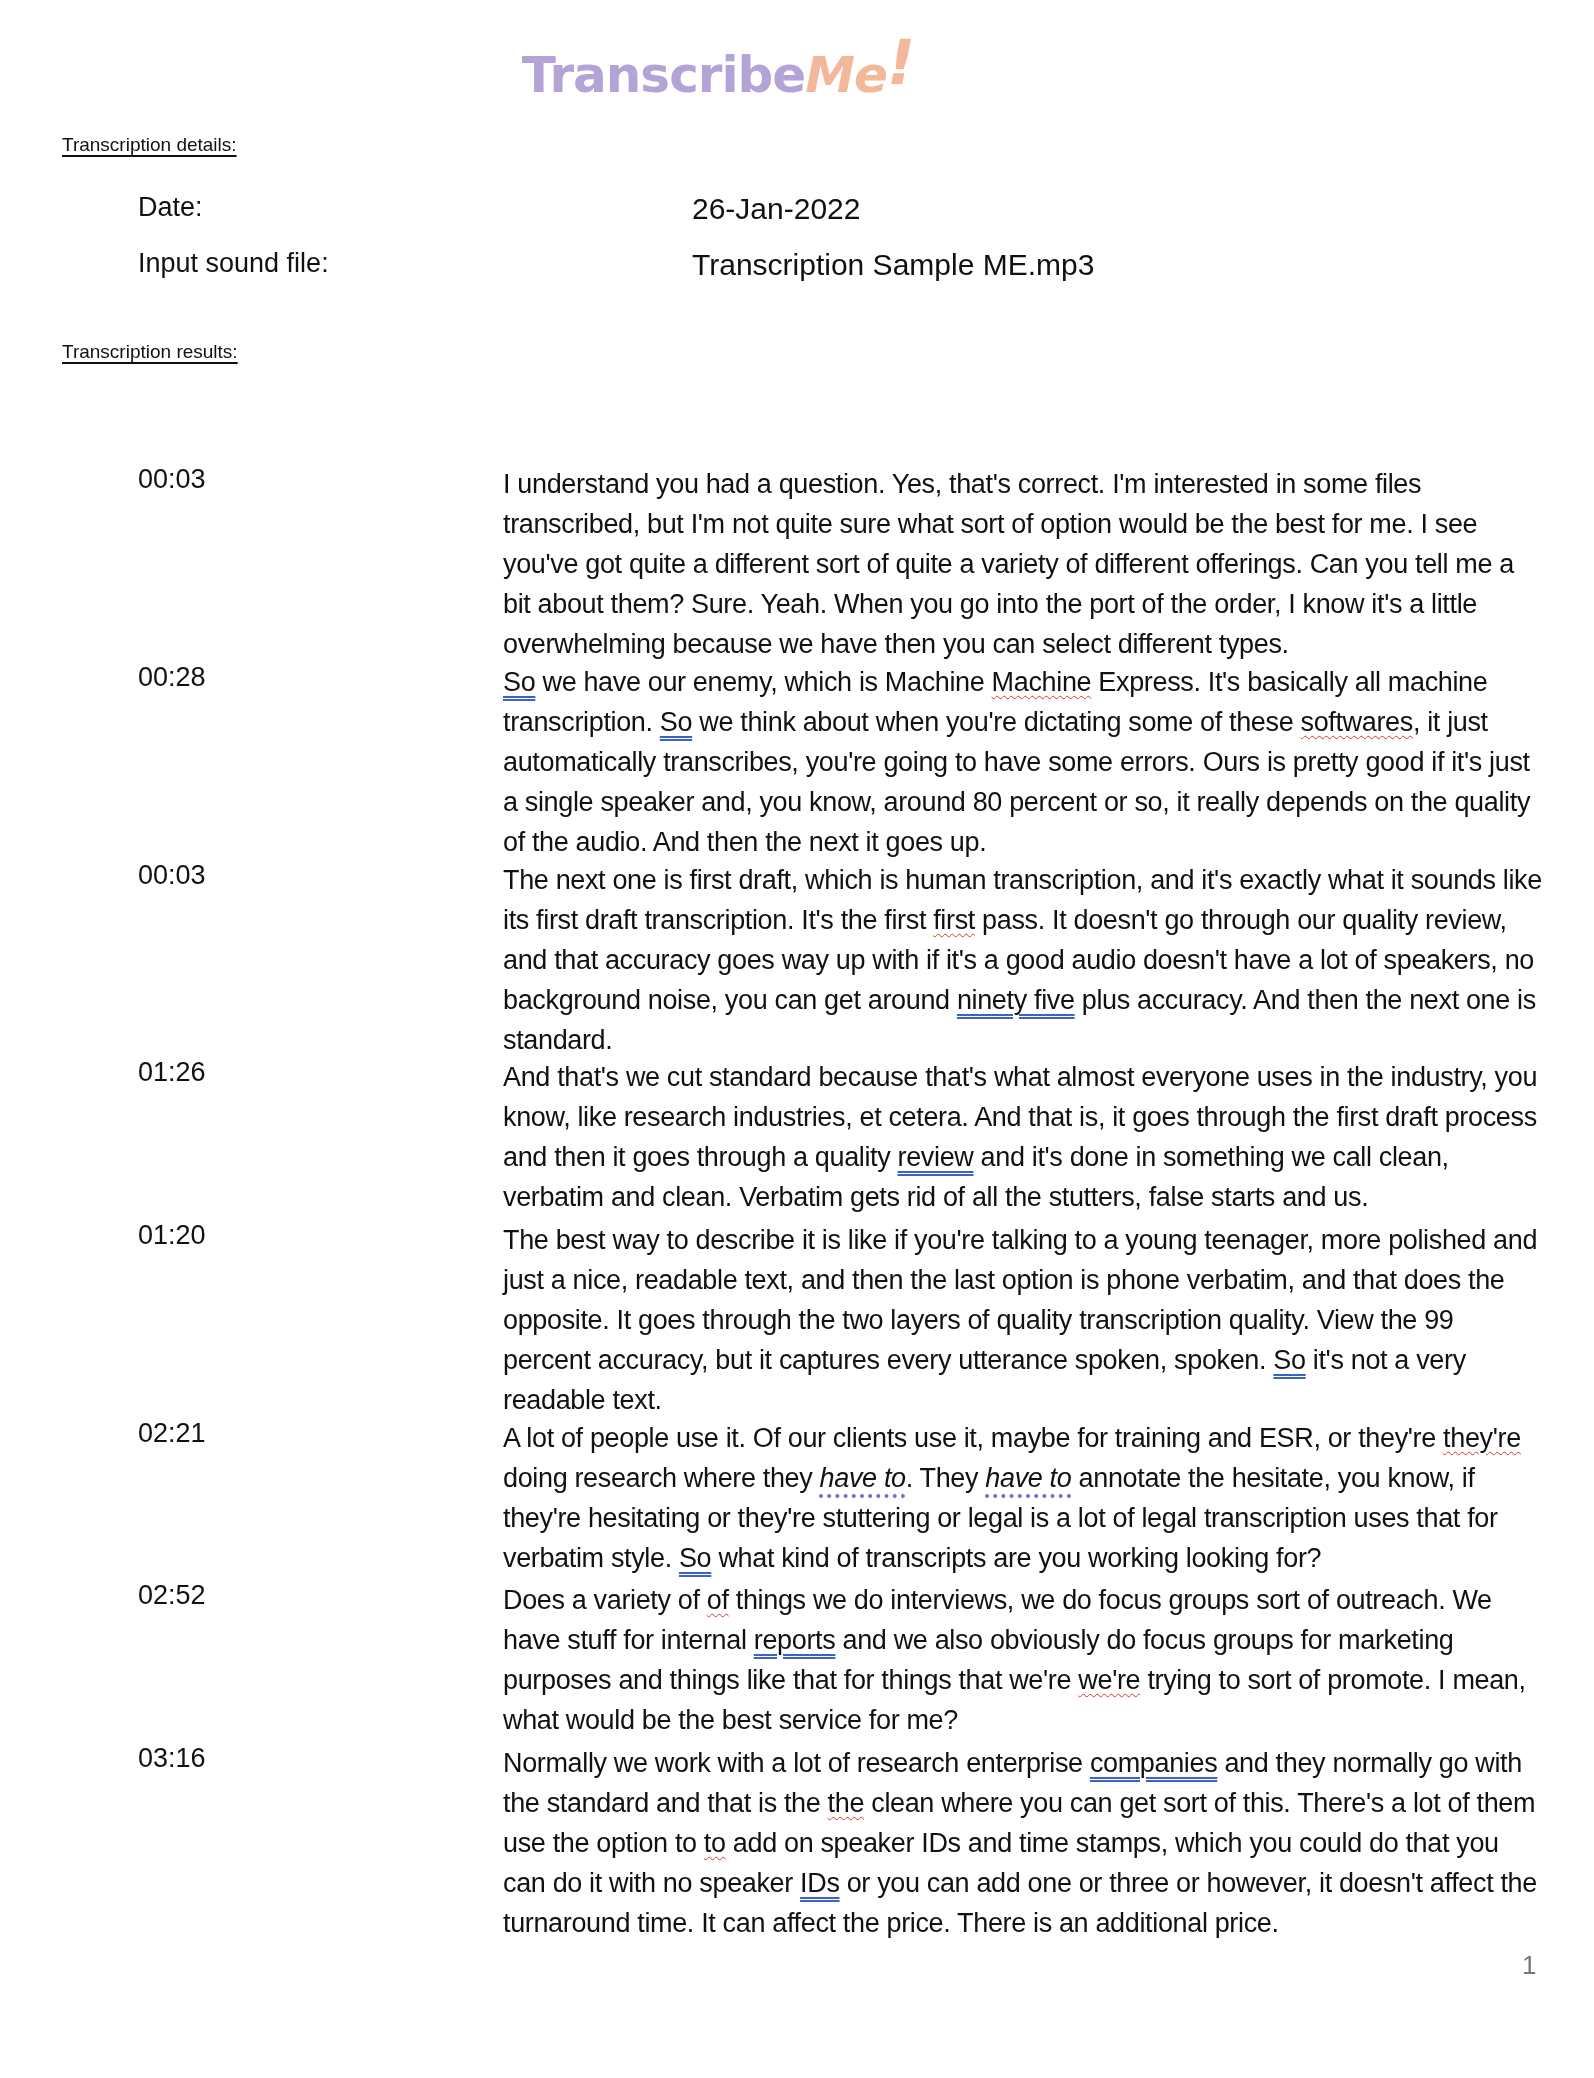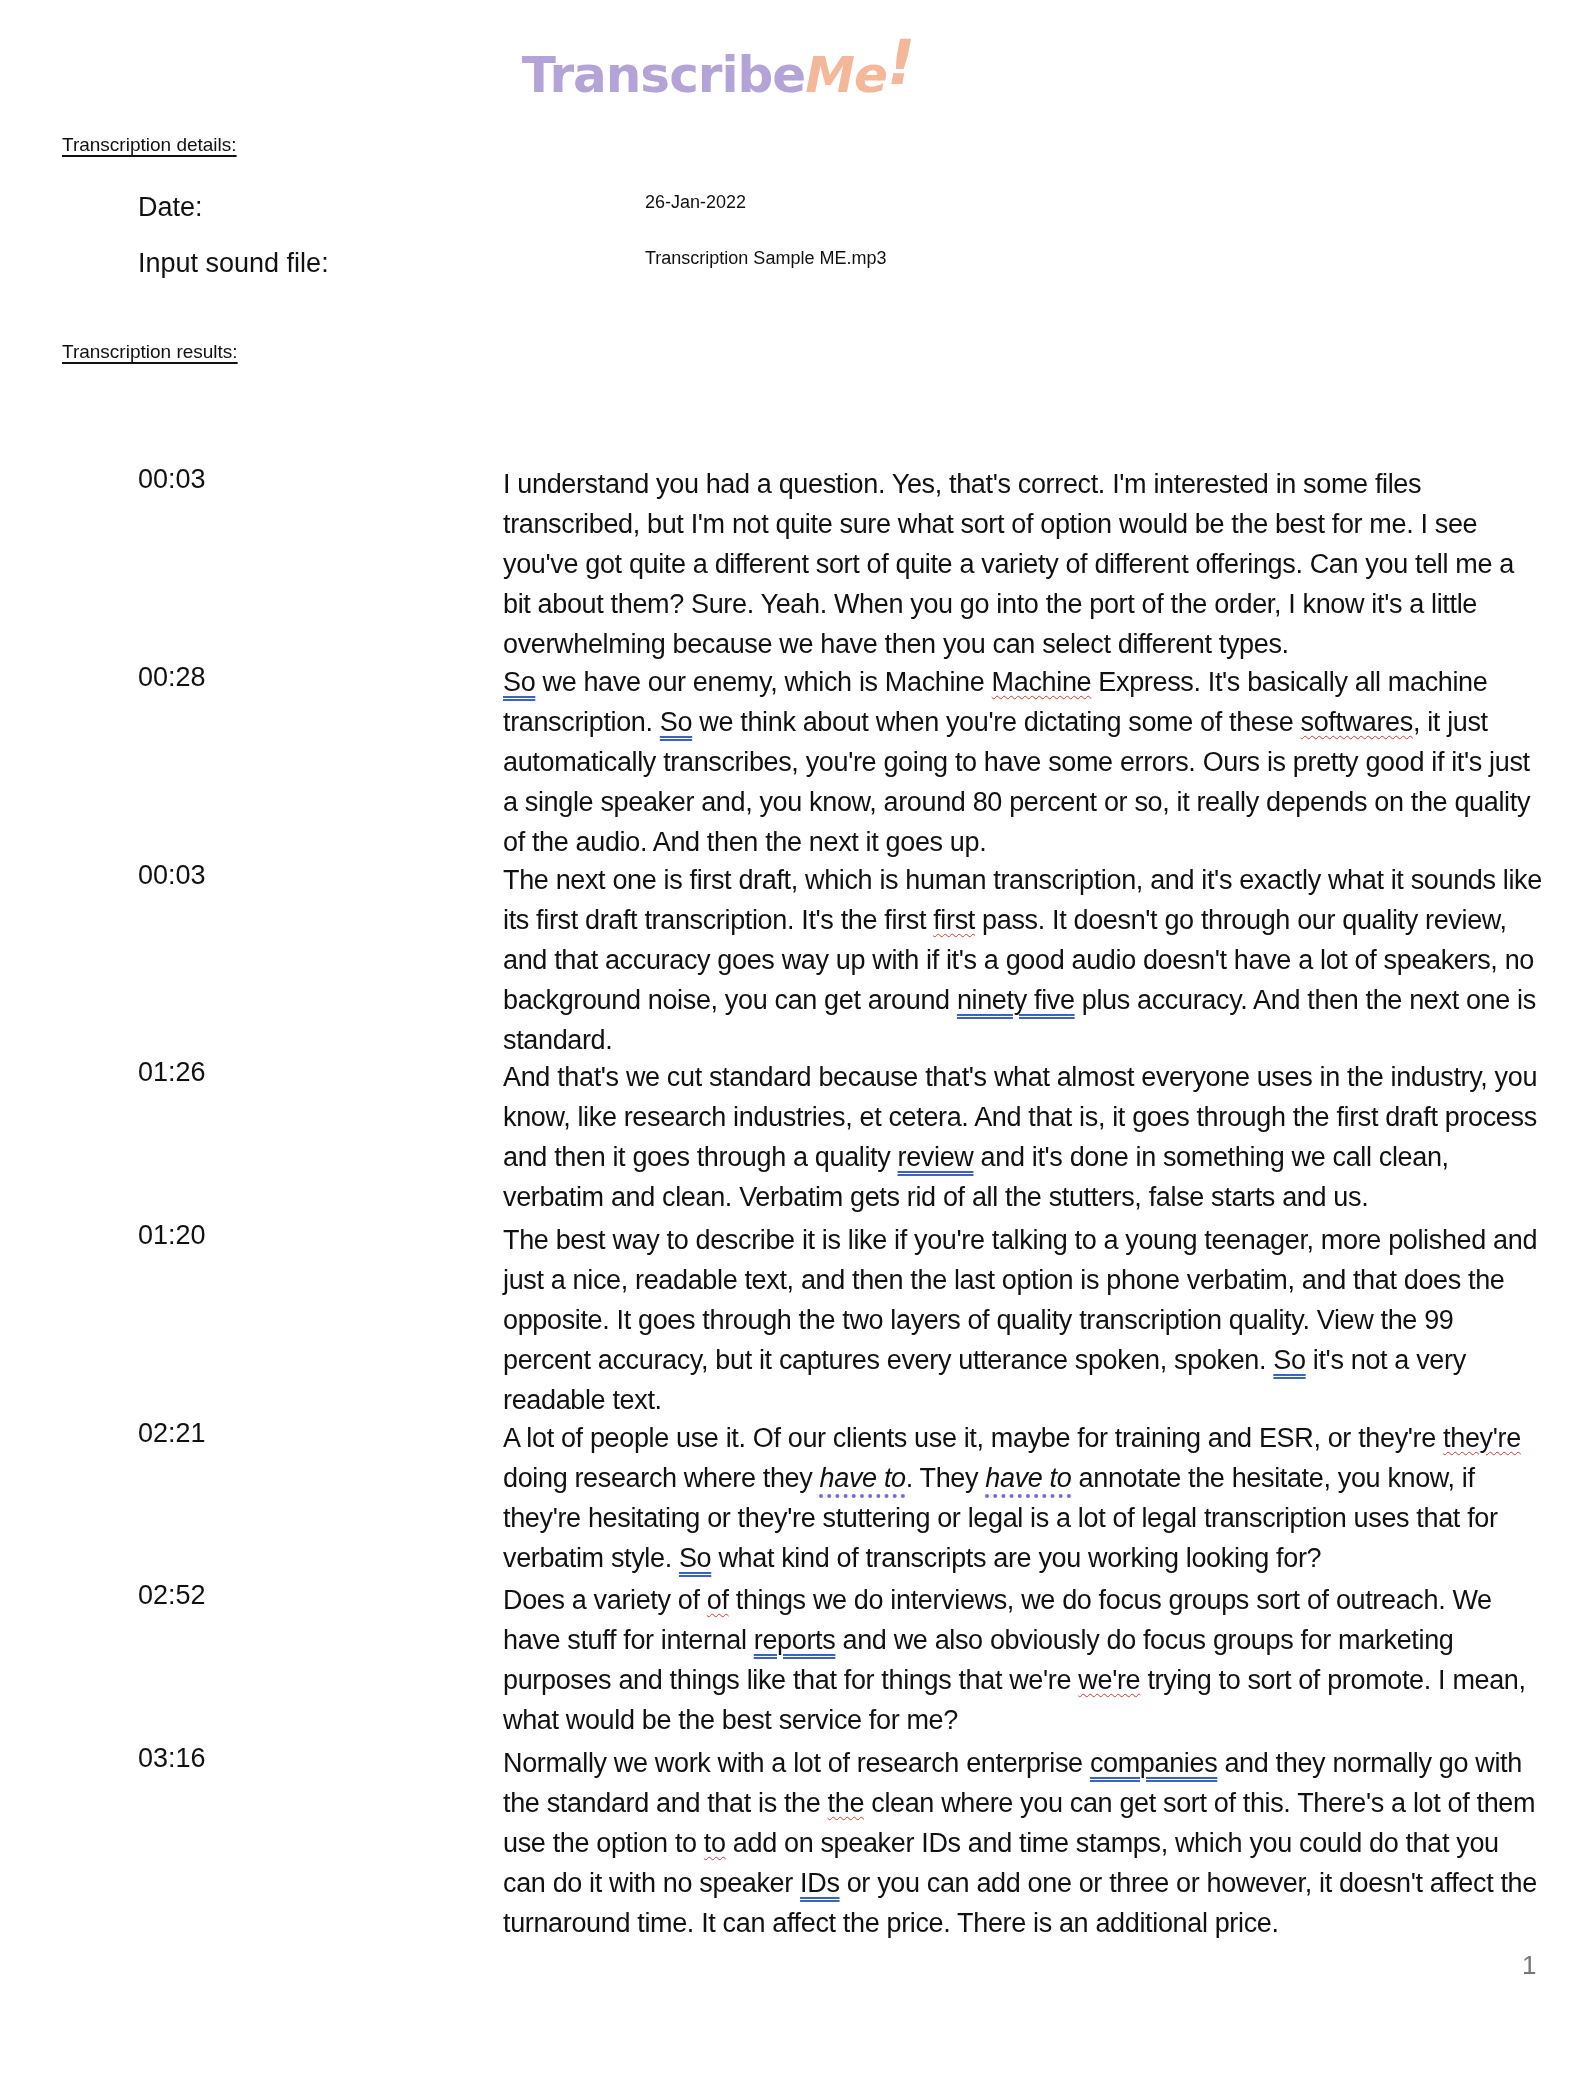--- a/index.html
+++ b/index.html
@@ -6,21 +6,21 @@
     body { width: 1594px; height: 2078px; position: relative; overflow: hidden;
            font-family: "Liberation Sans", sans-serif; color: #111; }
     .logo { position: absolute; top: 34px; left: 0; width: 1372px; text-align: center;
             font-family: "DejaVu Sans", sans-serif; font-weight: bold; font-size: 50px; letter-spacing: -1px; margin-left: 32px; }
     .logo .t1 { color: #b3a3d6; }
     .logo .t2 { color: #f2b899; font-style: italic; }
     .logo .bang { color: #f2b899; font-style: italic; font-size: 62px; position: relative; top: -8px; }
     .heading { position: absolute; left: 62px; font-size: 19px; text-decoration: underline;
                text-underline-offset: 4px; text-decoration-thickness: 2px; }
     .detail-label { position: absolute; left: 138px; font-size: 27px; }
-    .detail-value { position: absolute; left: 645px; font-size: 18px; }
+    .detail-value { position: absolute; left: 692px; font-size: 30px; }
     .entry { position: absolute; left: 0; width: 1594px; }
     .ts { position: absolute; left: 138px; top: 0; font-size: 27px; }
     .txt { position: absolute; left: 503px; top: 0; width: 1040px; font-size: 27px; line-height: 40px; letter-spacing: -0.35px; }
     .sq { text-decoration: underline wavy #d23b2f; text-decoration-thickness: 1px; text-underline-offset: 4px; }
     .gr { text-decoration: underline double #3d63c2; text-decoration-thickness: 2px; text-underline-offset: 5px; }
     .st { text-decoration: underline dotted #7a6ad6; text-decoration-thickness: 4px; text-underline-offset: 7px; font-style: italic; }
     .pagenum { position: absolute; left: 1522px; top: 1950px; font-size: 26px; color: #777; }
   </style>
 </head>
 <body>

